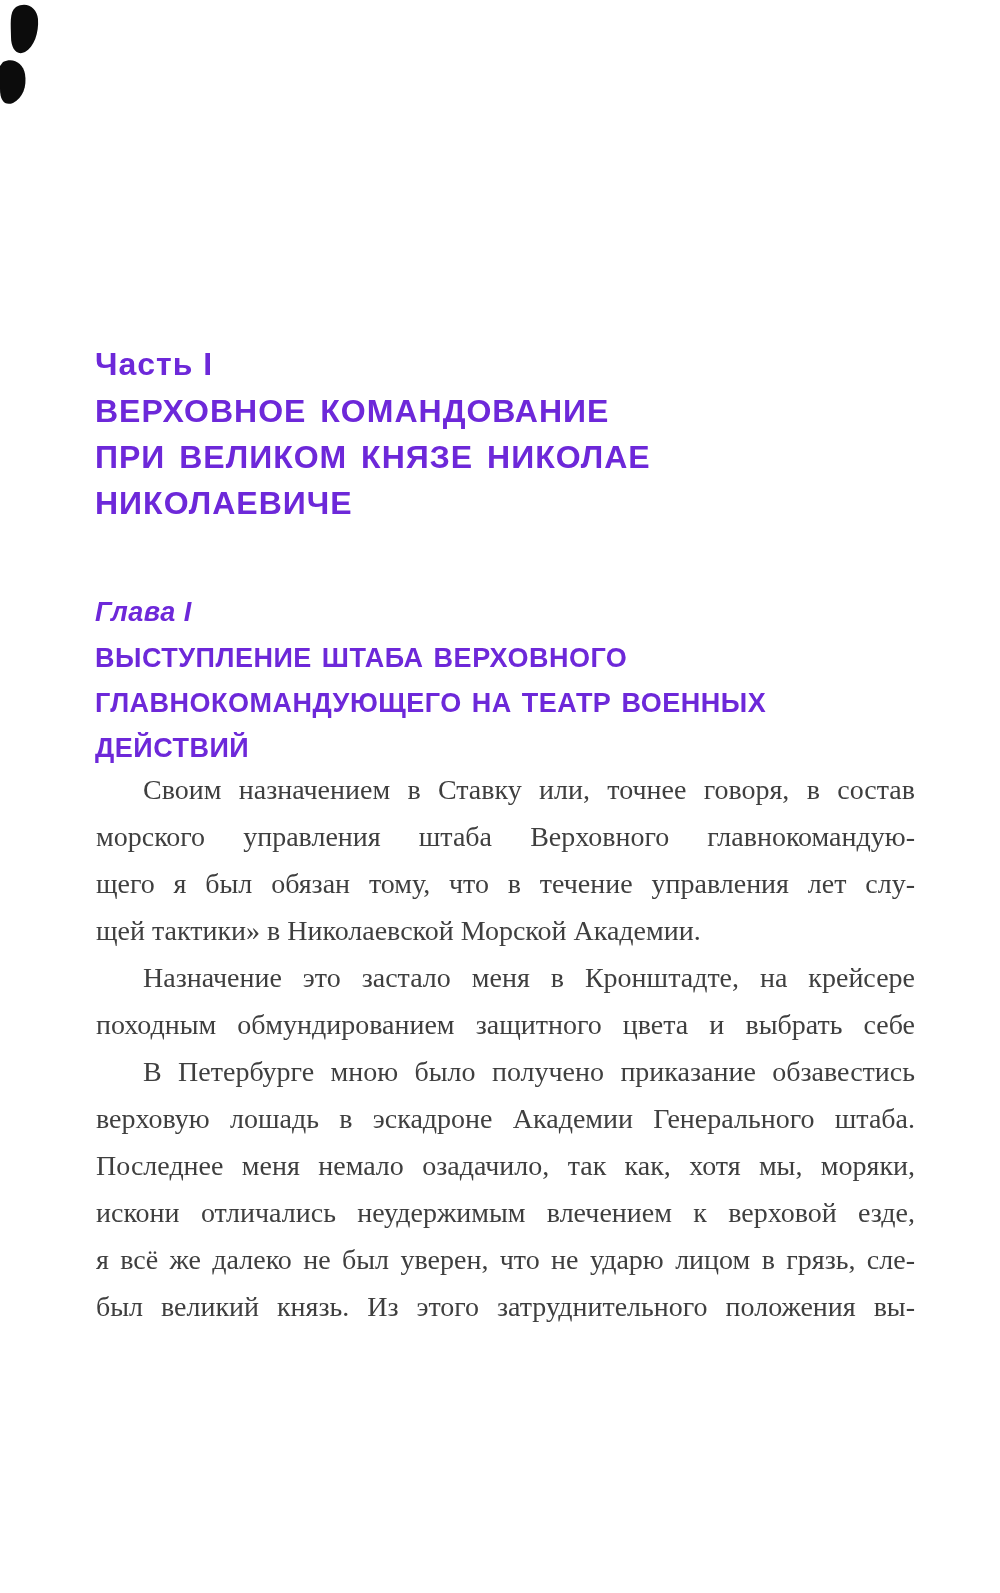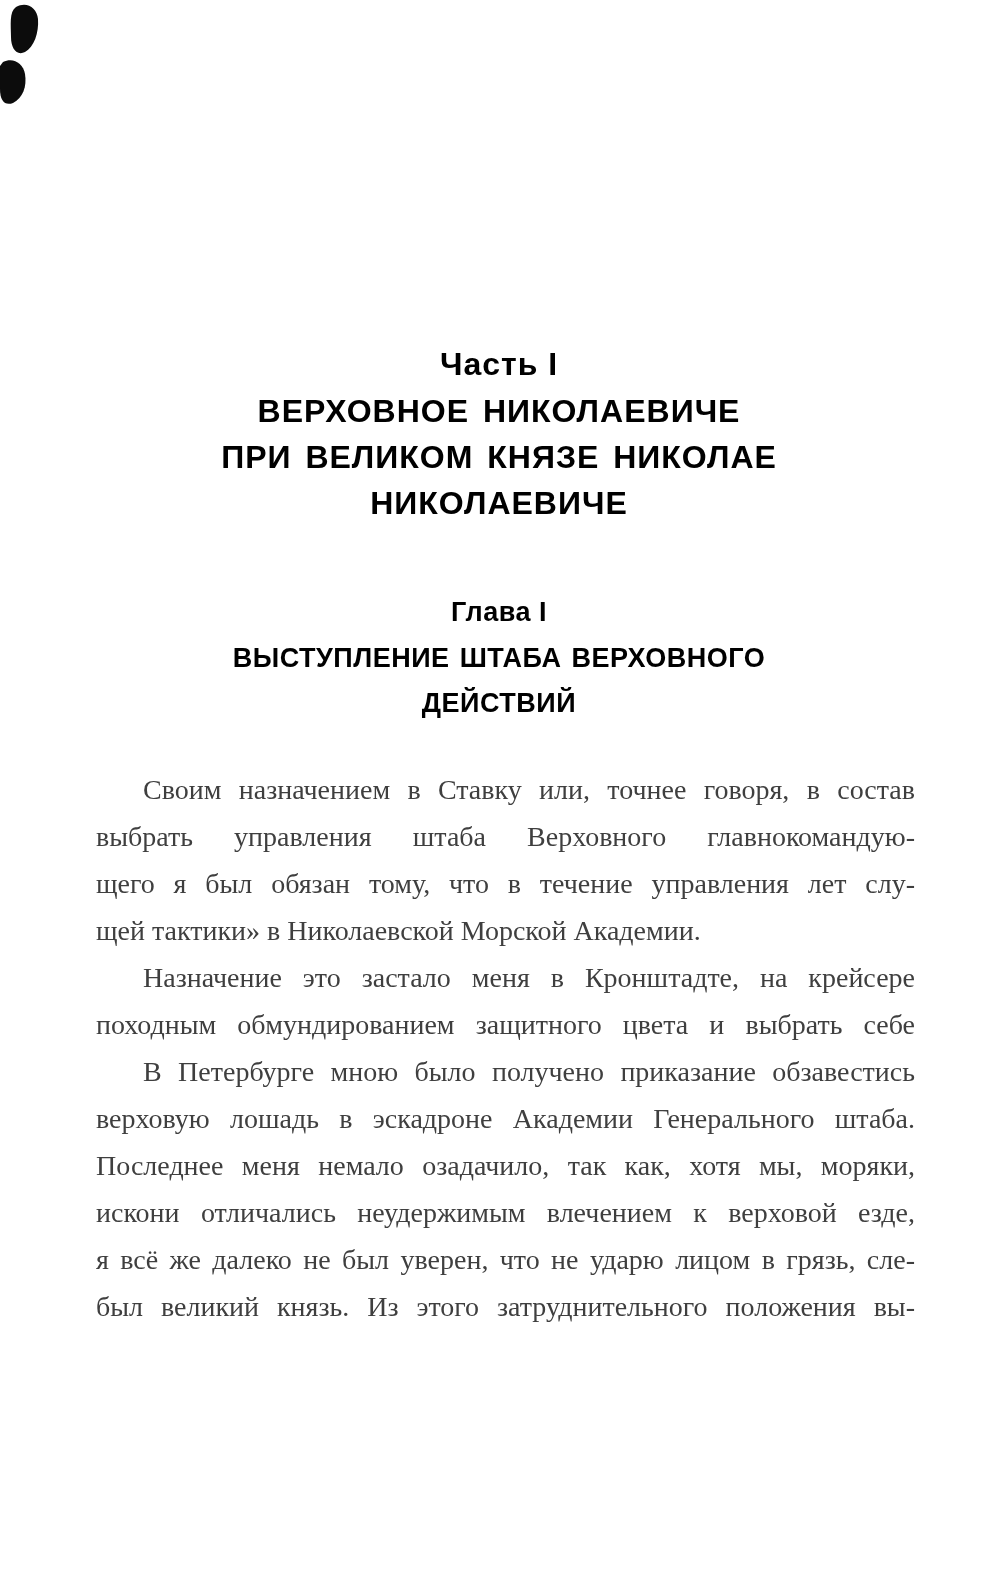--- a/index.html
+++ b/index.html
@@ -10,32 +10,32 @@
     background: #ffffff;
     overflow: hidden;
   }
   .ink-stain {
     position: absolute;
     top: 0; left: 0;
     width: 52px; height: 118px;
   }
   .heading {
     position: absolute;
-    left: 89px;
+    left: 95px;
     width: 820px;
-    text-align: center;
+    text-align: left;
     font-family: "Liberation Sans", sans-serif;
     font-weight: bold;
-    color: #000000;
+    color: #6d28d9;
   }
   .part-heading { top: 340px; }
   .part-label   { font-size: 32px; line-height: 48px; letter-spacing: 1px; }
   .part-title-line { font-size: 32px; line-height: 46px; letter-spacing: 1px; word-spacing: 4px; }
   .chapter-heading { top: 588px; }
-  .chapter-label { font-size: 27px; line-height: 48px; letter-spacing: 0.5px; }
+  .chapter-label { font-size: 27px; line-height: 48px; letter-spacing: 0.5px; font-style: italic; }
   .chapter-title-line { font-size: 27px; line-height: 45px; letter-spacing: 0.5px; word-spacing: 2px; }
   .body-text {
     position: absolute;
     top: 766px;
     left: 96px;
     width: 819px;
     font-family: "Liberation Serif", serif;
     font-size: 28px;
     color: #3f3f3f;
   }
@@ -53,36 +53,37 @@
 
 <div class="page">
 
   <svg class="ink-stain" viewBox="0 0 52 118" xmlns="http://www.w3.org/2000/svg">
     <path d="M16,7 C26,1 37,7 38,19 C39,33 34,47 25,52 C17,56 11,49 11,37 C11,25 9,12 16,7 Z" fill="#0c0c0c"></path>
     <path d="M3,62 C13,57 23,63 25,74 C27,86 23,98 13,103 C5,106 0,101 0,89 L0,66 Z" fill="#0c0c0c"></path>
   </svg>
 
   <div class="heading part-heading">
     <div class="part-label">Часть I</div>
-    <div class="part-title-line">ВЕРХОВНОЕ НИКОЛАЕВИЧЕ</div>
+    <div class="part-title-line">ВЕРХОВНОЕ КОМАНДОВАНИЕ</div>
     <div class="part-title-line">ПРИ ВЕЛИКОМ КНЯЗЕ НИКОЛАЕ</div>
     <div class="part-title-line">НИКОЛАЕВИЧЕ</div>
   </div>
 
   <div class="heading chapter-heading">
     <div class="chapter-label">Глава I</div>
     <div class="chapter-title-line">ВЫСТУПЛЕНИЕ ШТАБА ВЕРХОВНОГО</div>
+    <div class="chapter-title-line">ГЛАВНОКОМАНДУЮЩЕГО НА ТЕАТР ВОЕННЫХ</div>
     <div class="chapter-title-line">ДЕЙСТВИЙ</div>
   </div>
 
   <div class="body-text">
 
     <div>
       <div class="body-line ind">Своим назначением в Ставку или, точнее говоря, в состав</div>
-      <div class="body-line">выбрать управления штаба Верховного главнокомандую-</div>
+      <div class="body-line">морского управления штаба Верховного главнокомандую-</div>
       <div class="body-line">щего я был обязан тому, что в течение управления лет слу-</div>
       <div class="body-line pl">щей тактики» в Николаевской Морской Академии.</div>
     </div>
 
     <div>
       <div class="body-line ind">Назначение это застало меня в Кронштадте, на крейсере</div>
     </div>
 
     <div>
       <div class="body-line">походным обмундированием защитного цвета и выбрать себе</div>

